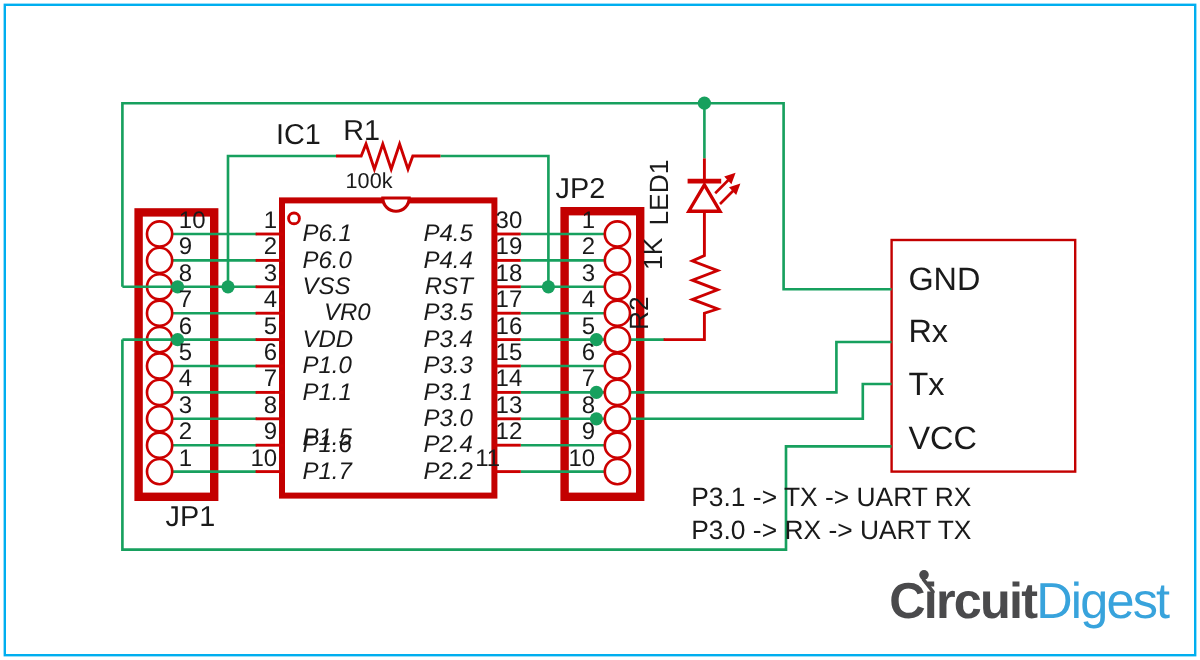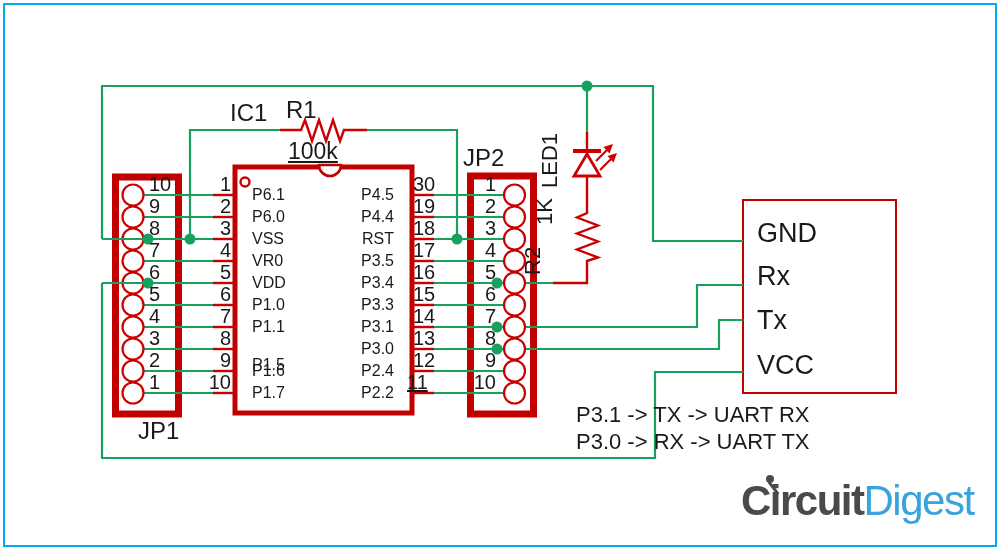--- a/index.html
+++ b/index.html
@@ -3,23 +3,23 @@
 <meta charset="utf-8">
 <style>
   html,body{margin:0;padding:0;background:#fff;}
   .canvas{position:relative;width:1000px;height:550px;background:#ffffff;overflow:hidden;
           font-family:"Liberation Sans",sans-serif;color:#1a1a1a;}
   .frame{position:absolute;inset:3px;border:2px solid #00aeef;}
   svg.sch{position:absolute;left:0;top:0;}
   .t{position:absolute;white-space:nowrap;}
   .num{font-size:20px;line-height:21px;}
   .ra{text-align:right;}
-  .lbl{font-size:16px;line-height:22px;}
+  .lbl{font-size:20px;line-height:22px;font-style:italic;}
   .ref{font-size:24px;line-height:25px;}
-  .val{font-size:23px;line-height:24px;text-decoration:underline;}
+  .val{font-size:18px;line-height:24px;}
   .uartlbl{font-size:27px;line-height:24px;}
   .note{font-size:22px;line-height:25px;}
   .rot{transform:rotate(-90deg);transform-origin:0 100%;font-size:22px;line-height:22px;height:22px;}
   .logo{font-size:42px;line-height:44px;font-weight:bold;letter-spacing:-1.5px;color:#4a4a4c;}
   .logo .blue{color:#38a3dc;font-weight:normal;}
   .needle-line{position:absolute;left:772px;top:480px;width:3px;height:16px;background:#4a4a4c;
                transform:rotate(-38deg);border-radius:2px;}
   .needle-dot{position:absolute;left:766px;top:475px;width:8px;height:8px;border-radius:50%;background:#4a4a4c;}
 </style>
 </head>
@@ -188,21 +188,21 @@
   <span class="t num ra" style="left:199px;top:262px;width:32px;">5</span>
   <span class="t num ra" style="left:199px;top:284px;width:32px;">6</span>
   <span class="t num ra" style="left:199px;top:306px;width:32px;">7</span>
   <span class="t num ra" style="left:199px;top:328px;width:32px;">8</span>
   <span class="t num ra" style="left:199px;top:350px;width:32px;">9</span>
   <span class="t num ra" style="left:199px;top:372px;width:32px;">10</span>
 
   <span class="t lbl" style="left:252px;top:184px;">P6.1</span>
   <span class="t lbl" style="left:252px;top:206px;">P6.0</span>
   <span class="t lbl" style="left:252px;top:228px;">VSS</span>
-  <span class="t lbl" style="left:252px;top:250px;">VR0</span>
+  <span class="t lbl" style="left:270px;top:250px;">VR0</span>
   <span class="t lbl" style="left:252px;top:272px;">VDD</span>
   <span class="t lbl" style="left:252px;top:294px;">P1.0</span>
   <span class="t lbl" style="left:252px;top:316px;">P1.1</span>
   <span class="t lbl" style="left:252px;top:354px;">P1.5</span>
   <span class="t lbl" style="left:252px;top:360px;">P1.6</span>
   <span class="t lbl" style="left:252px;top:382px;">P1.7</span>
 
   <span class="t lbl ra" style="left:316px;top:184px;width:78px;">P4.5</span>
   <span class="t lbl ra" style="left:316px;top:206px;width:78px;">P4.4</span>
   <span class="t lbl ra" style="left:316px;top:228px;width:78px;">RST</span>
@@ -216,21 +216,21 @@
 
   <span class="t num" style="left:413px;top:174px;">30</span>
   <span class="t num" style="left:413px;top:196px;">19</span>
   <span class="t num" style="left:413px;top:218px;">18</span>
   <span class="t num" style="left:413px;top:240px;">17</span>
   <span class="t num" style="left:413px;top:262px;">16</span>
   <span class="t num" style="left:413px;top:284px;text-align:center;">15</span>
   <span class="t num" style="left:413px;top:306px;">14</span>
   <span class="t num" style="left:413px;top:328px;">13</span>
   <span class="t num" style="left:413px;top:350px;text-align:right;">12</span>
-  <span class="t num" style="left:407px;top:372px;text-decoration:underline;">11</span>
+  <span class="t num" style="left:396px;top:372px;">11</span>
 
   <span class="t num ra" style="left:462px;top:174px;width:34px;">1</span>
   <span class="t num ra" style="left:462px;top:196px;width:34px;">2</span>
   <span class="t num ra" style="left:462px;top:218px;width:34px;">3</span>
   <span class="t num ra" style="left:462px;top:240px;width:34px;">4</span>
   <span class="t num ra" style="left:462px;top:262px;width:34px;">5</span>
   <span class="t num ra" style="left:462px;top:284px;width:34px;">6</span>
   <span class="t num ra" style="left:462px;top:306px;width:34px;">7</span>
   <span class="t num ra" style="left:462px;top:328px;width:34px;">8</span>
   <span class="t num ra" style="left:462px;top:350px;width:34px;">9</span>

